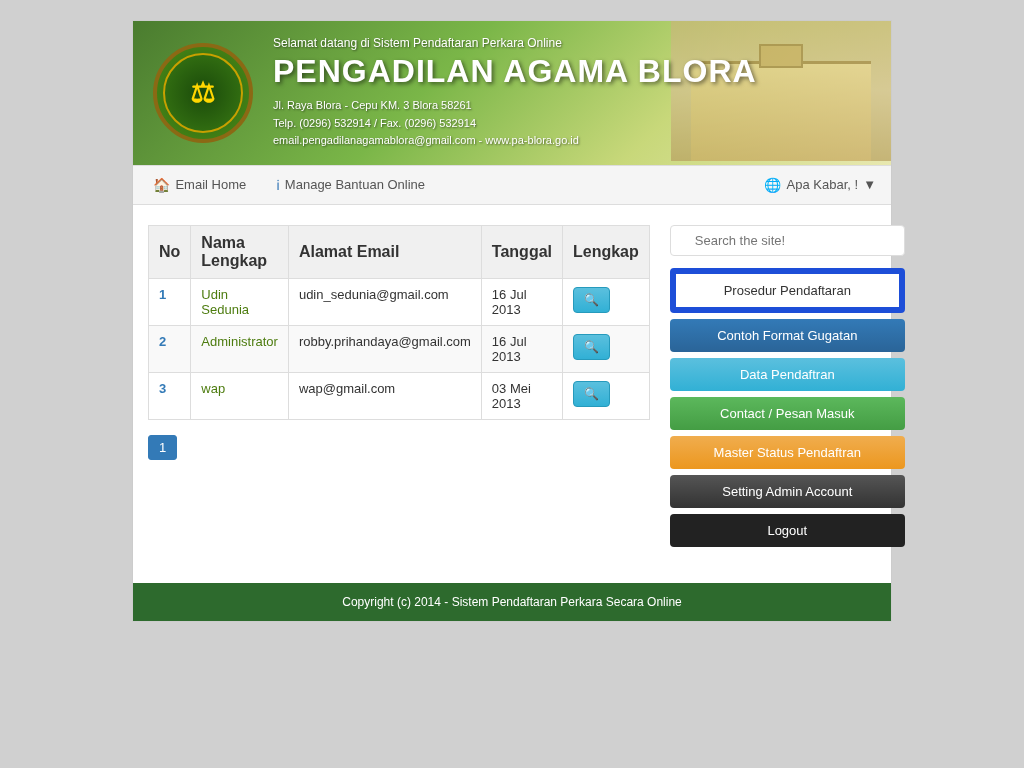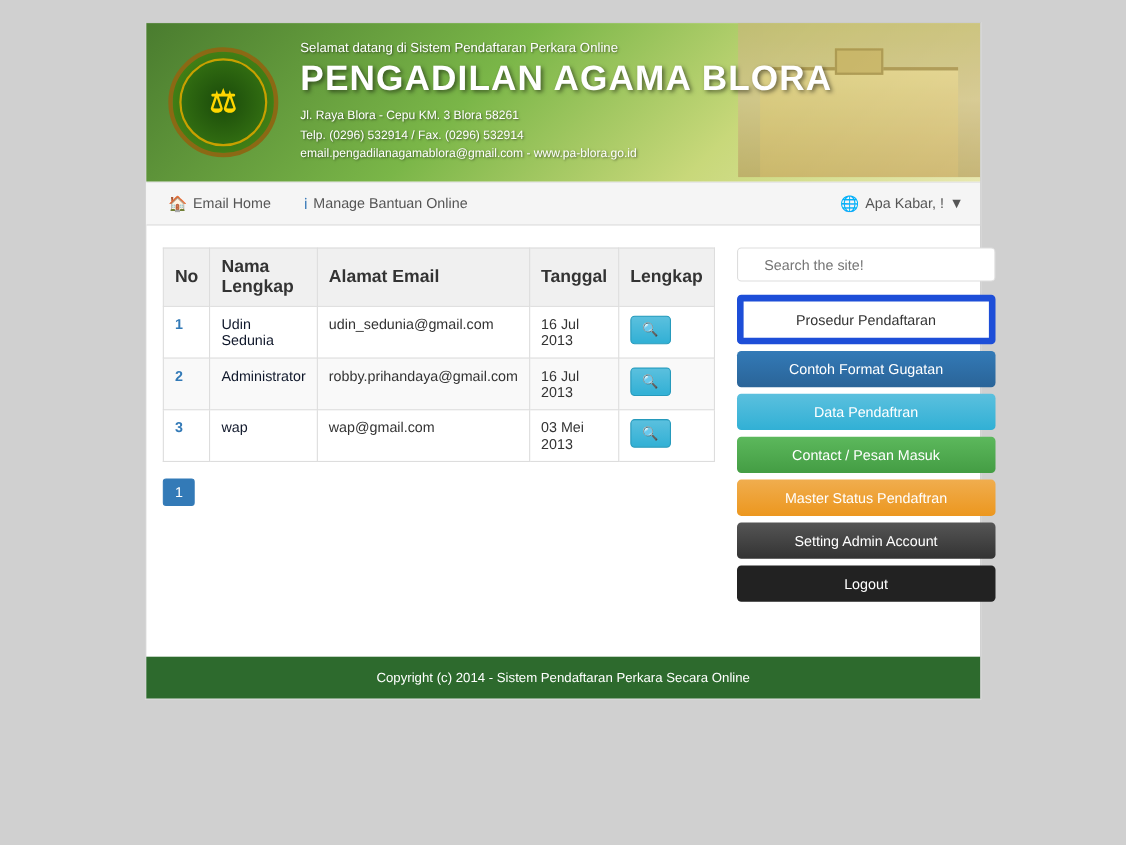--- a/index.html
+++ b/index.html
@@ -176,21 +176,21 @@
       color: #333;
     }
     .data-table td {
       padding: 8px 10px;
       border: 1px solid #ddd;
       vertical-align: top;
       font-size: 13px;
     }
     .data-table tr:nth-child(even) td { background: #f9f9f9; }
     .row-num { color: #337ab7; font-weight: bold; }
-    .row-name { color: #0f172a; }
+    .row-name { color: #4d7c0f; }
     .row-email { color: #333; }
     .row-date { color: #333; white-space: nowrap; }
     .btn-search {
       background: linear-gradient(180deg, #5bc0de 0%, #31b0d5 100%);
       border: 1px solid #269abc;
       color: #fff;
       padding: 5px 10px;
       border-radius: 4px;
       cursor: pointer;
       font-size: 12px;
@@ -268,21 +268,21 @@
     .btn-black {
       background: #222;
     }
     
     .footer {
       background: #2d6a2d;
       color: #fff;
       text-align: center;
       padding: 12px;
       font-size: 12px;
-      margin-top: 24px;
+      margin-top: 10px;
     }
   </style>
 </head>
 <body>
 
 <div class="page-wrapper">
 
   <div class="header">
     <div class="header-logo">
       <div class="logo-inner">

